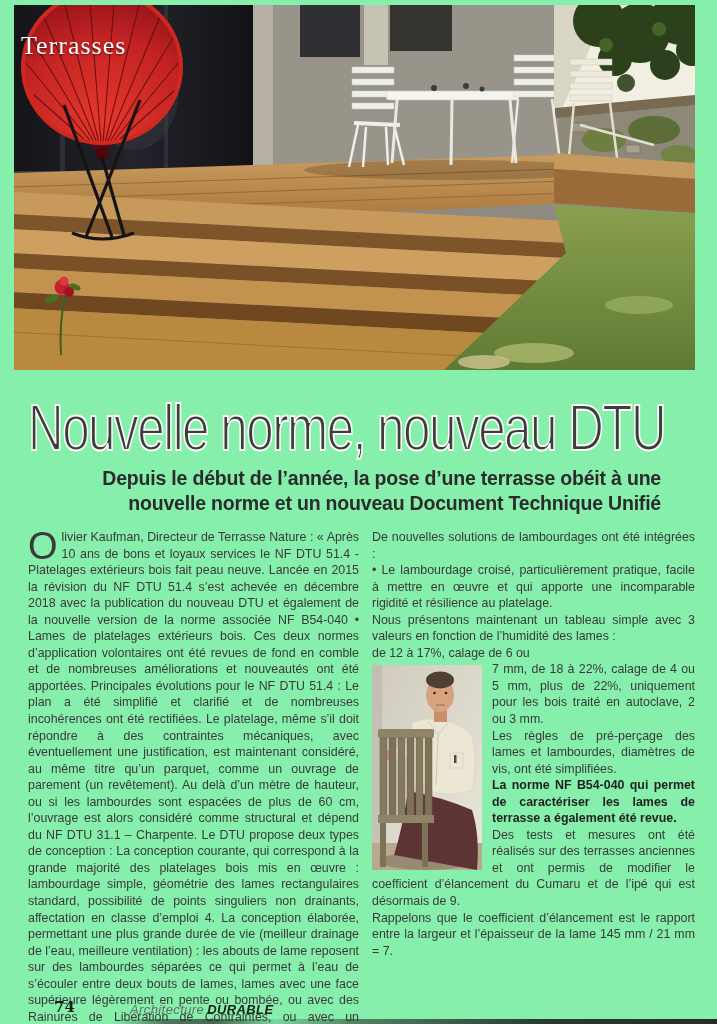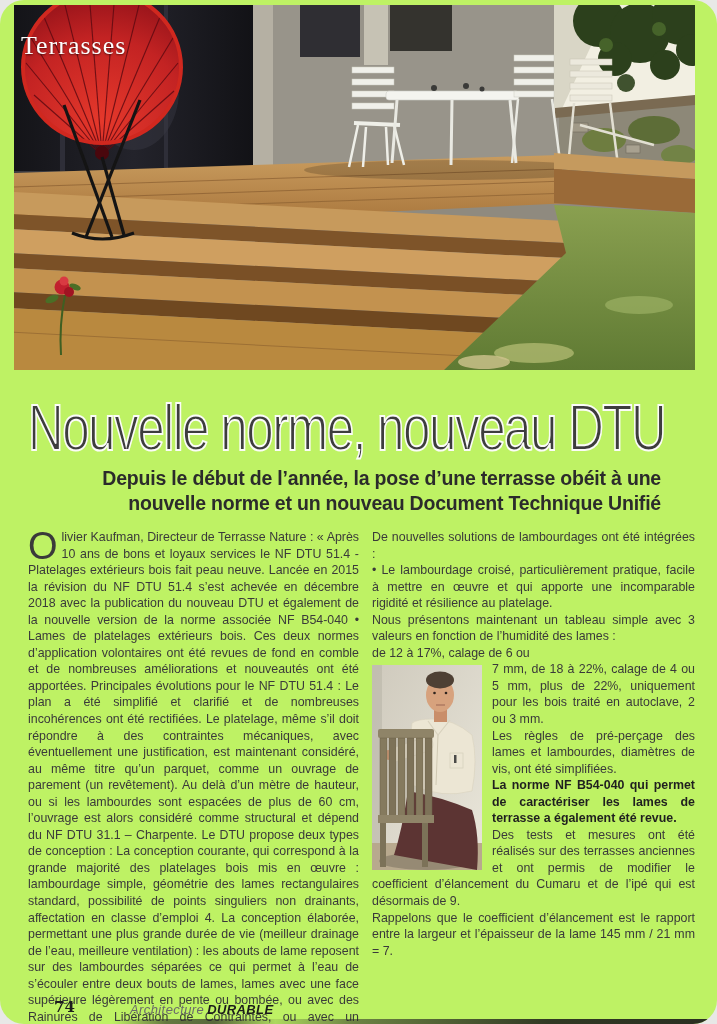--- a/index.html
+++ b/index.html
@@ -1,17 +1,17 @@
 <!DOCTYPE html>
 <html><head>
 <meta charset="utf-8">
 <style>
   html,body{margin:0;padding:0;background:#e8e8e6;}
-  .page{position:relative;width:717px;height:1024px;margin:0 auto;background:#bef264;
-        overflow:hidden;font-family:"Liberation Sans",sans-serif;border-radius:24px;}
+  .page{position:relative;width:717px;height:1024px;margin:0 auto;background:#86efac;
+        overflow:hidden;font-family:"Liberation Sans",sans-serif;}
   
   .hero{position:absolute;left:14px;top:5px;width:681px;height:365px;background:#8f8a7f;overflow:hidden;}
   .hero svg{position:absolute;left:0;top:0;width:100%;height:100%;display:block;}
   .section-label{position:absolute;left:7px;top:26px;font-family:"Liberation Serif",serif;
         font-size:26px;color:#fff;letter-spacing:1px;text-shadow:0 1px 2px rgba(0,0,0,.55);}
   
   .headline{position:absolute;left:28px;top:390px;font-size:65px;font-weight:100;
         letter-spacing:-2px;white-space:nowrap;color:#3d3d3d;
         -webkit-text-stroke:2px #fbfbf8;transform:scaleX(.76);transform-origin:left top;}
   

